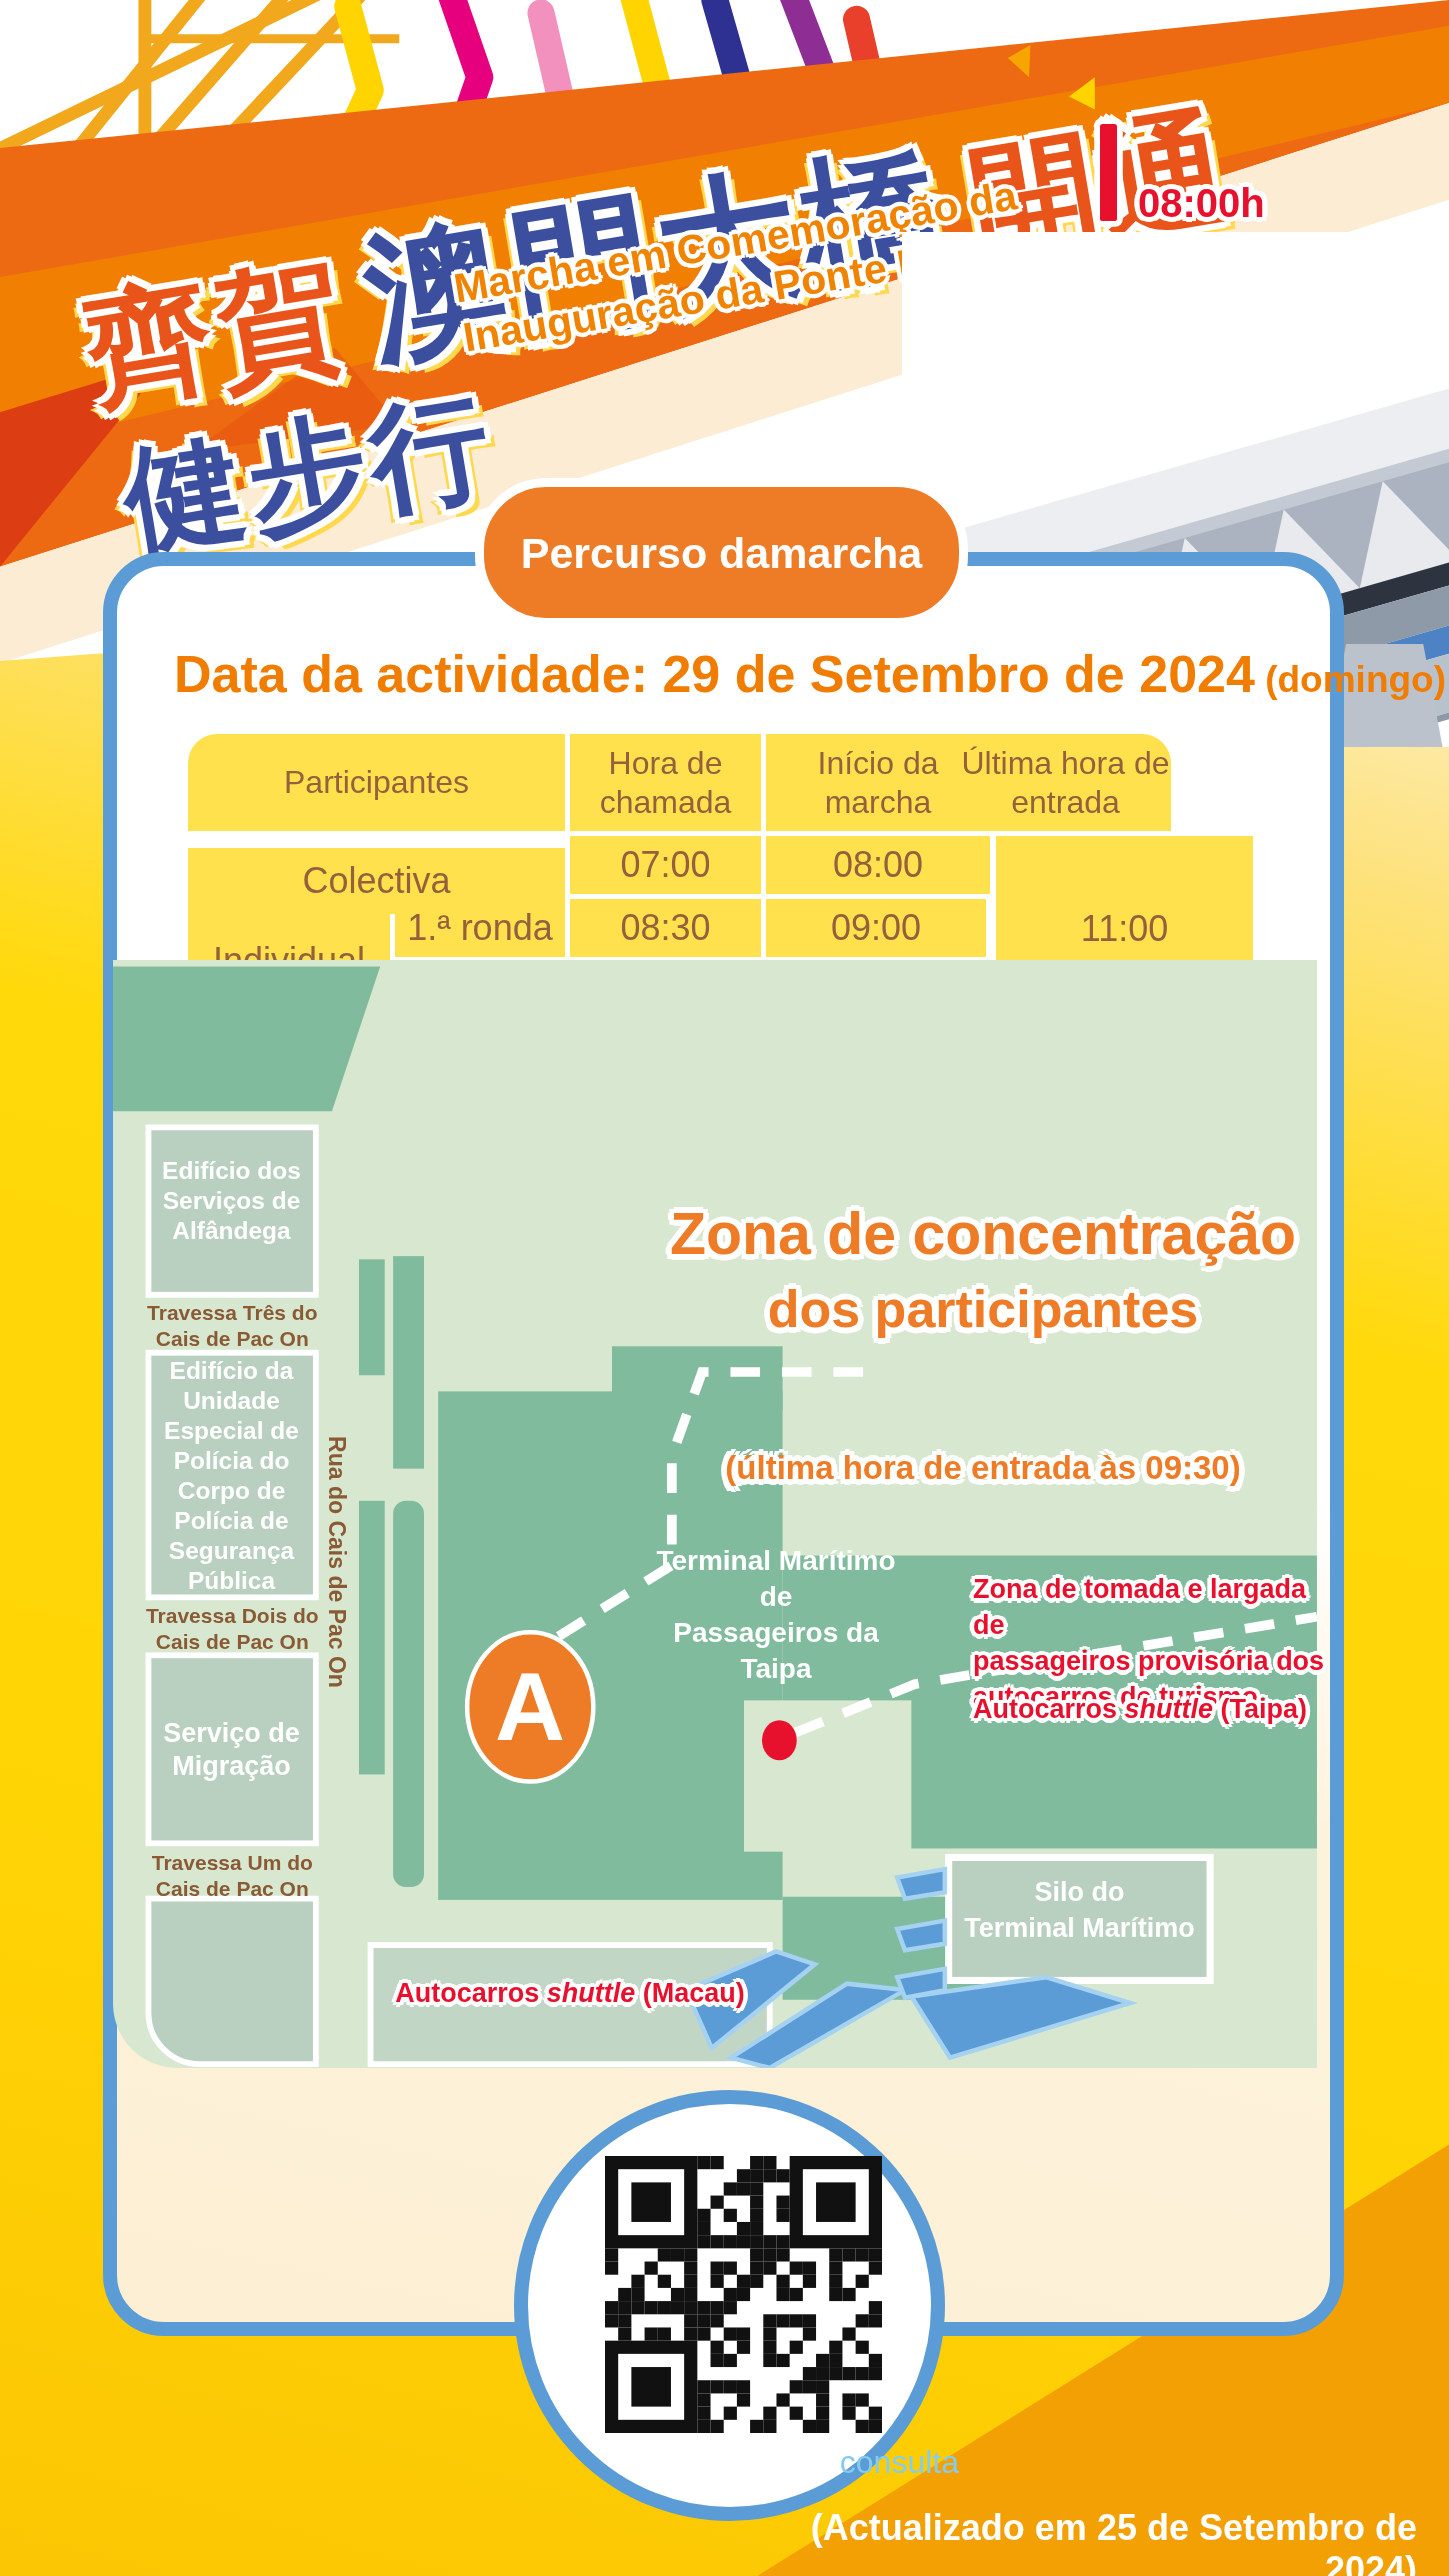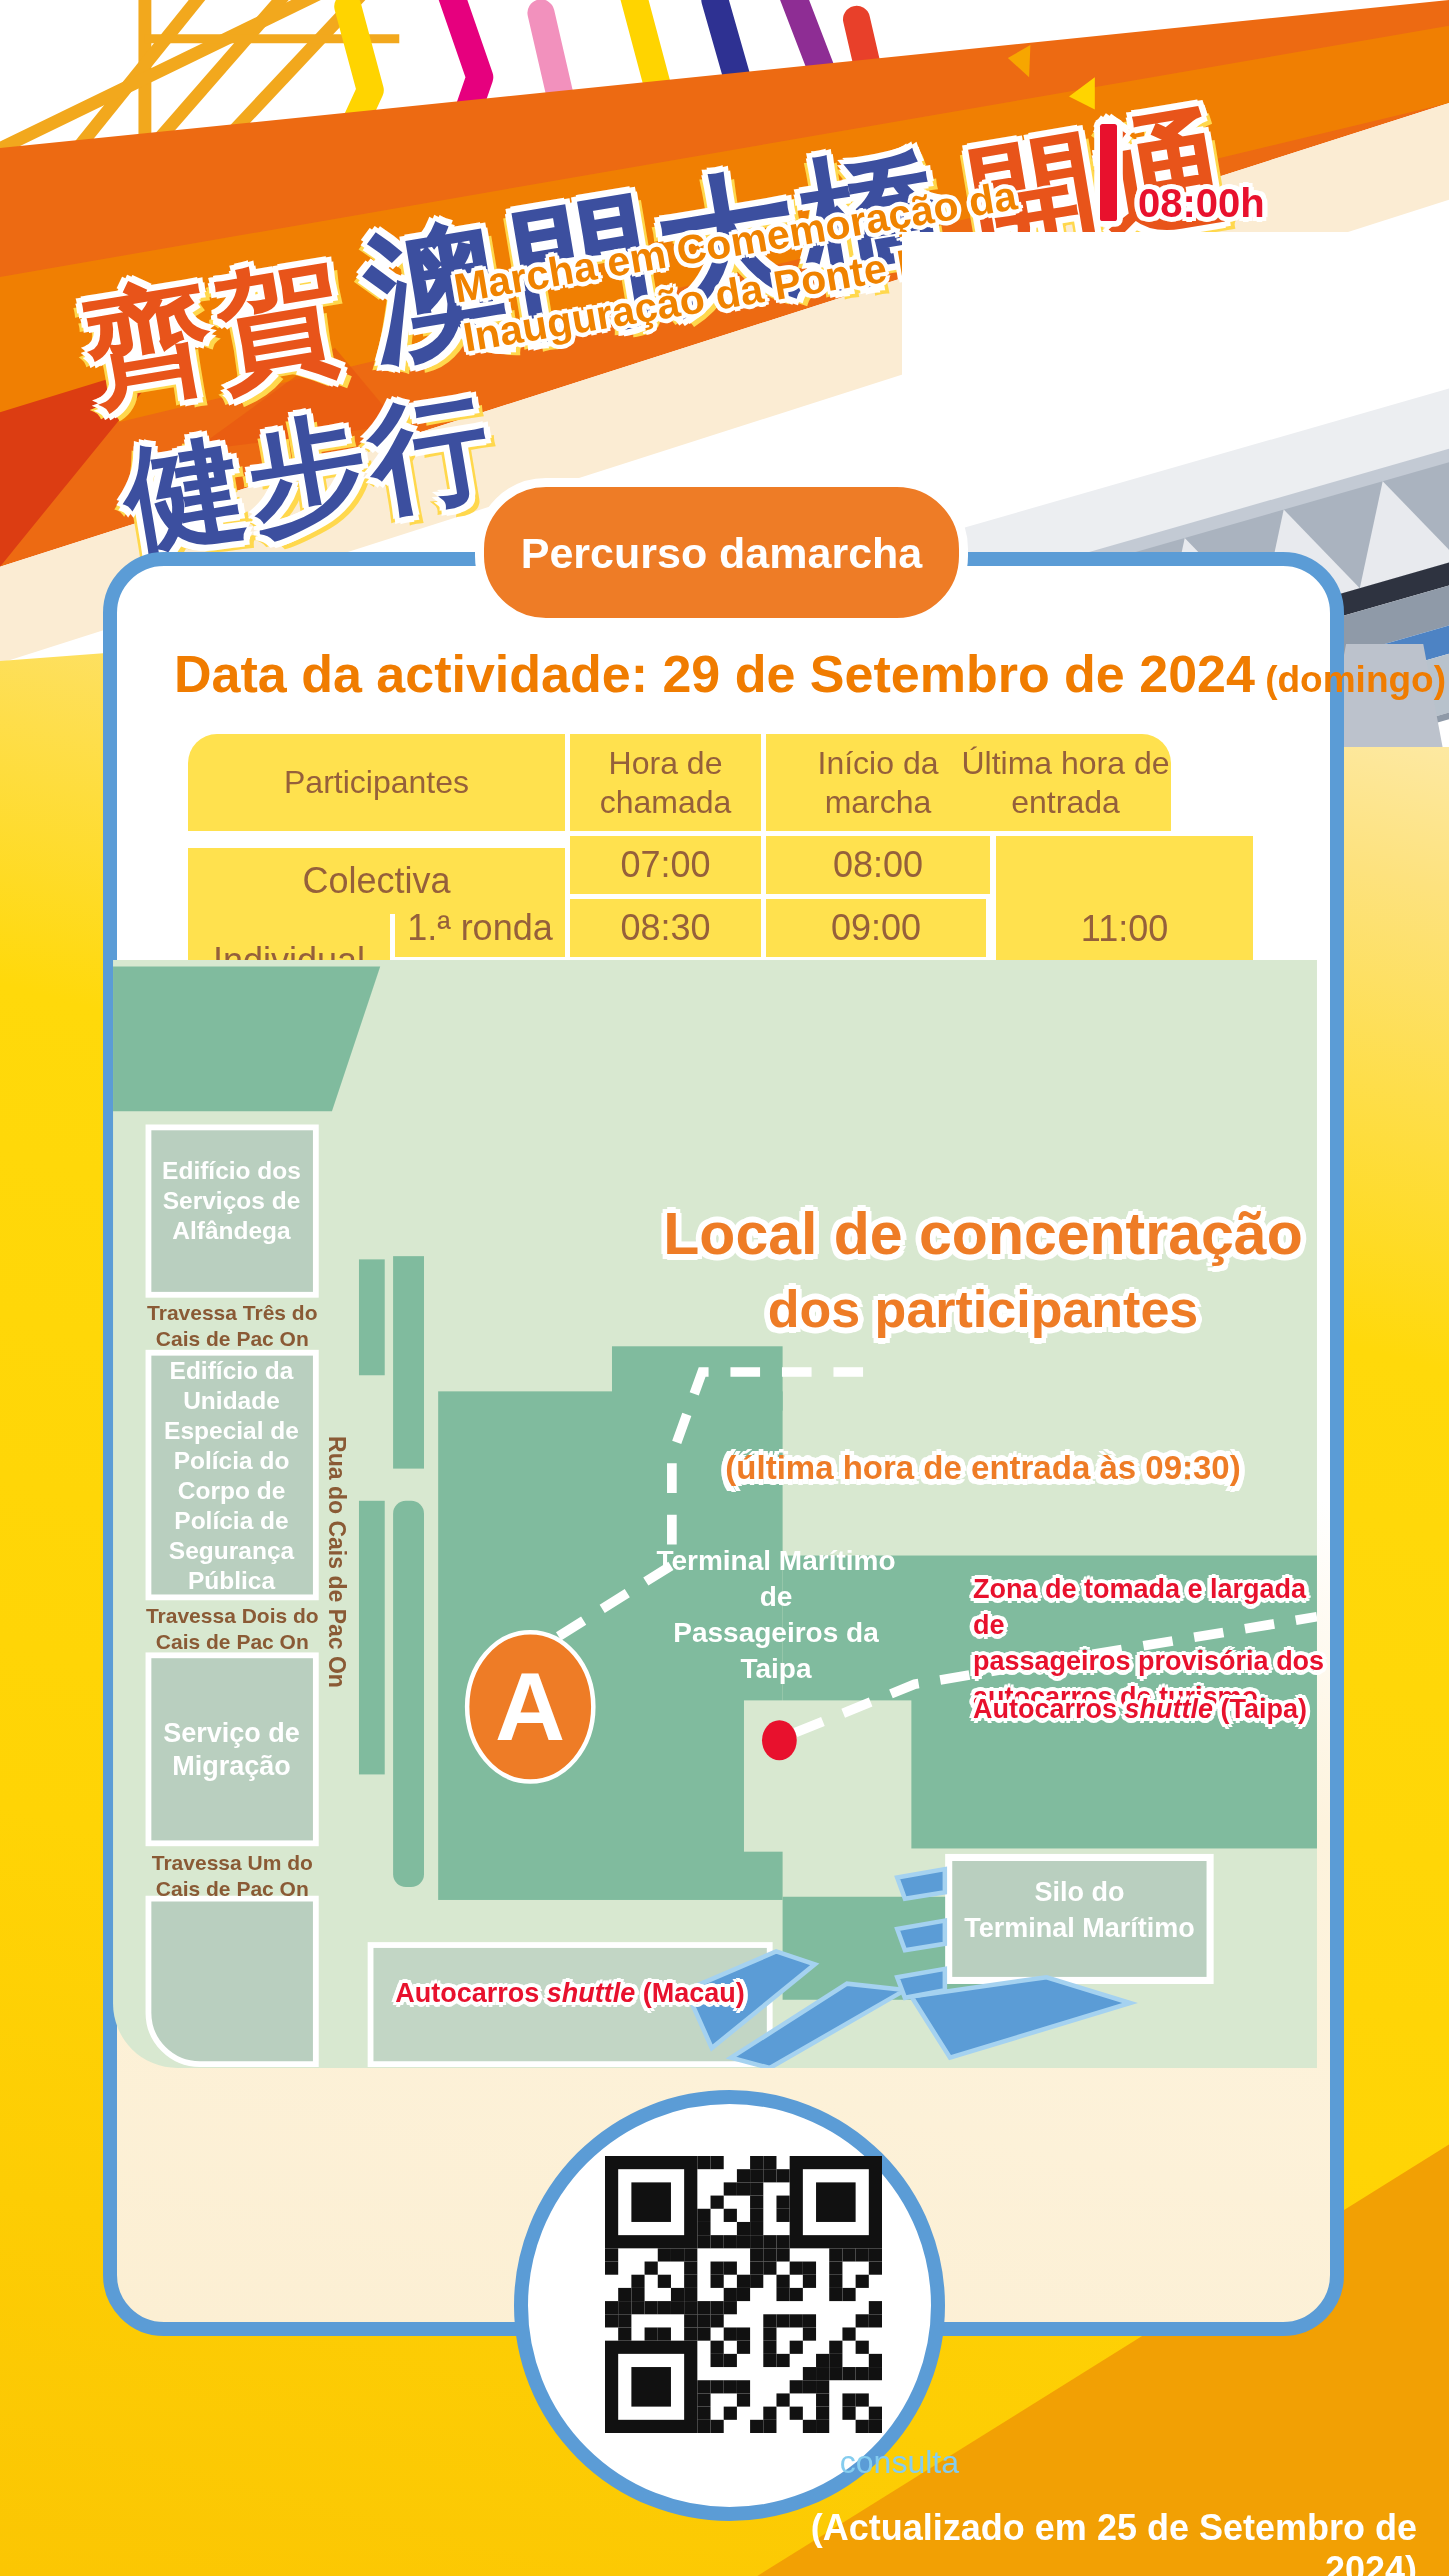--- a/index.html
+++ b/index.html
@@ -292,21 +292,21 @@
     <g stroke="#ffffff" stroke-width="15" fill="none" stroke-dasharray="46 34">
       <path d="M1165,640 L915,640 L868,770 L868,940 L680,1058"></path>
       <path d="M1060,1200 L1245,1125 L1870,1020"></path>
     </g>
 
     <ellipse cx="648" cy="1160" rx="98" ry="116" fill="#ee7c26" stroke="#ffffff" stroke-width="7"></ellipse>
 
     <ellipse cx="1035" cy="1212" rx="27" ry="31" fill="#e8112d"></ellipse>
   </svg>
 
-  <div class="map-label orange-outline" id="conc-1">Local de concentração</div>
+  <div class="map-label orange-outline" id="conc-1">Zona de concentração</div>
   <div class="map-label orange-outline" id="conc-2">dos participantes</div>
   <div class="map-label orange-outline" id="conc-note">(última hora de entrada às 09:30)</div>
 
   <div class="map-label bldg-label" style="left:35px;top:196px;width:167px">
     <span>Edifício dos</span><br>
     <span>Serviços de</span><br>
     <span>Alfândega</span>
   </div>
   <div class="map-label road-label" style="left:19.3px;top:340px;width:200px">
     <span>Travessa Três do</span><br>

